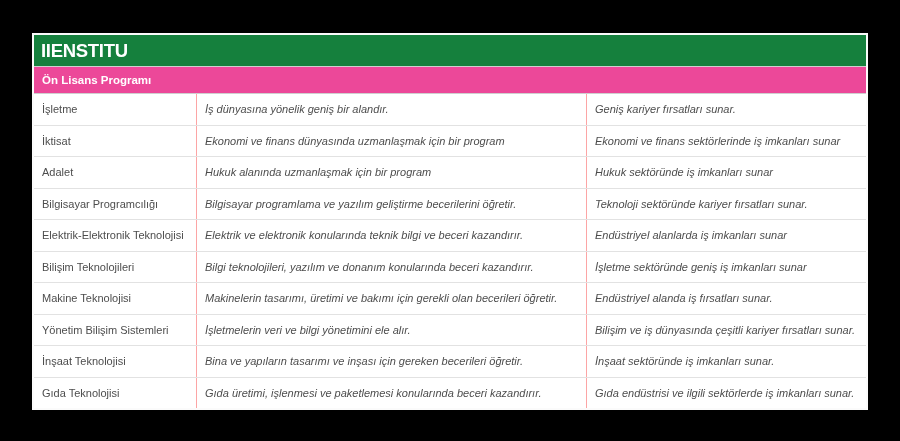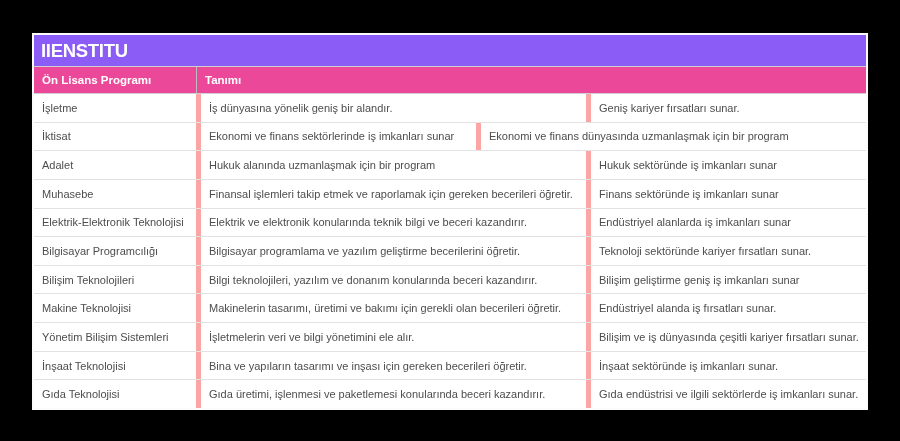--- a/index.html
+++ b/index.html
@@ -20,21 +20,21 @@
   .table-wrap {
     position: absolute;
     left: 32px;
     top: 33px;
     width: 836px;
     box-sizing: border-box;
     border: 2px solid #fbfbfb;
     background: #ffffff;
   }
   .title-bar {
-    background: #8b5cf6;
+    background: #15803d;
     color: #ffffff;
     height: 31px;
     display: flex;
     align-items: center;
     padding-left: 7px;
     border-bottom: 1px solid #cfcfcf;
   }
   .title-bar .title-text {
     font-size: 18.5px;
     font-weight: 700;
@@ -73,72 +73,66 @@
   .trow {
     flex: 1;
     display: flex;
     font-size: 11px;
     color: #4d4d4d;
     border-top: 1px solid #e2e2e2;
     background: #ffffff;
   }
   .trow:first-child { border-top: none; }
   .trow .col-desc,
-  .trow .col-career { border-left: 5px solid #fca5a5; }
+  .trow .col-career { border-left: 1px solid #fca5a5; font-style: italic; }
 </style>
 </head>
 <body>
 
 <div class="canvas">
   <div class="table-wrap">
 
     <div class="title-bar">
       <span class="title-text">IIENSTITU</span>
     </div>
 
     <div class="header-row">
       <div class="cell col-program">Ön Lisans Programı</div>
-      <div class="cell col-desc">Tanımı</div>
     </div>
 
     <div class="tbody">
       <div class="trow">
         <div class="cell col-program">İşletme</div>
         <div class="cell col-desc">İş dünyasına yönelik geniş bir alandır.</div>
         <div class="cell col-career">Geniş kariyer fırsatları sunar.</div>
       </div>
       <div class="trow">
         <div class="cell col-program">İktisat</div>
+        <div class="cell col-desc">Ekonomi ve finans dünyasında uzmanlaşmak için bir program</div>
         <div class="cell col-career">Ekonomi ve finans sektörlerinde iş imkanları sunar</div>
-        <div class="cell col-desc">Ekonomi ve finans dünyasında uzmanlaşmak için bir program</div>
       </div>
       <div class="trow">
         <div class="cell col-program">Adalet</div>
         <div class="cell col-desc">Hukuk alanında uzmanlaşmak için bir program</div>
         <div class="cell col-career">Hukuk sektöründe iş imkanları sunar</div>
       </div>
       <div class="trow">
-        <div class="cell col-program">Muhasebe</div>
-        <div class="cell col-desc">Finansal işlemleri takip etmek ve raporlamak için gereken becerileri öğretir.</div>
-        <div class="cell col-career">Finans sektöründe iş imkanları sunar</div>
+        <div class="cell col-program">Bilgisayar Programcılığı</div>
+        <div class="cell col-desc">Bilgisayar programlama ve yazılım geliştirme becerilerini öğretir.</div>
+        <div class="cell col-career">Teknoloji sektöründe kariyer fırsatları sunar.</div>
       </div>
       <div class="trow">
         <div class="cell col-program">Elektrik-Elektronik Teknolojisi</div>
         <div class="cell col-desc">Elektrik ve elektronik konularında teknik bilgi ve beceri kazandırır.</div>
         <div class="cell col-career">Endüstriyel alanlarda iş imkanları sunar</div>
       </div>
       <div class="trow">
-        <div class="cell col-program">Bilgisayar Programcılığı</div>
-        <div class="cell col-desc">Bilgisayar programlama ve yazılım geliştirme becerilerini öğretir.</div>
-        <div class="cell col-career">Teknoloji sektöründe kariyer fırsatları sunar.</div>
-      </div>
-      <div class="trow">
         <div class="cell col-program">Bilişim Teknolojileri</div>
         <div class="cell col-desc">Bilgi teknolojileri, yazılım ve donanım konularında beceri kazandırır.</div>
-        <div class="cell col-career">Bilişim geliştirme geniş iş imkanları sunar</div>
+        <div class="cell col-career">İşletme sektöründe geniş iş imkanları sunar</div>
       </div>
       <div class="trow">
         <div class="cell col-program">Makine Teknolojisi</div>
         <div class="cell col-desc">Makinelerin tasarımı, üretimi ve bakımı için gerekli olan becerileri öğretir.</div>
         <div class="cell col-career">Endüstriyel alanda iş fırsatları sunar.</div>
       </div>
       <div class="trow">
         <div class="cell col-program">Yönetim Bilişim Sistemleri</div>
         <div class="cell col-desc">İşletmelerin veri ve bilgi yönetimini ele alır.</div>
         <div class="cell col-career">Bilişim ve iş dünyasında çeşitli kariyer fırsatları sunar.</div>

